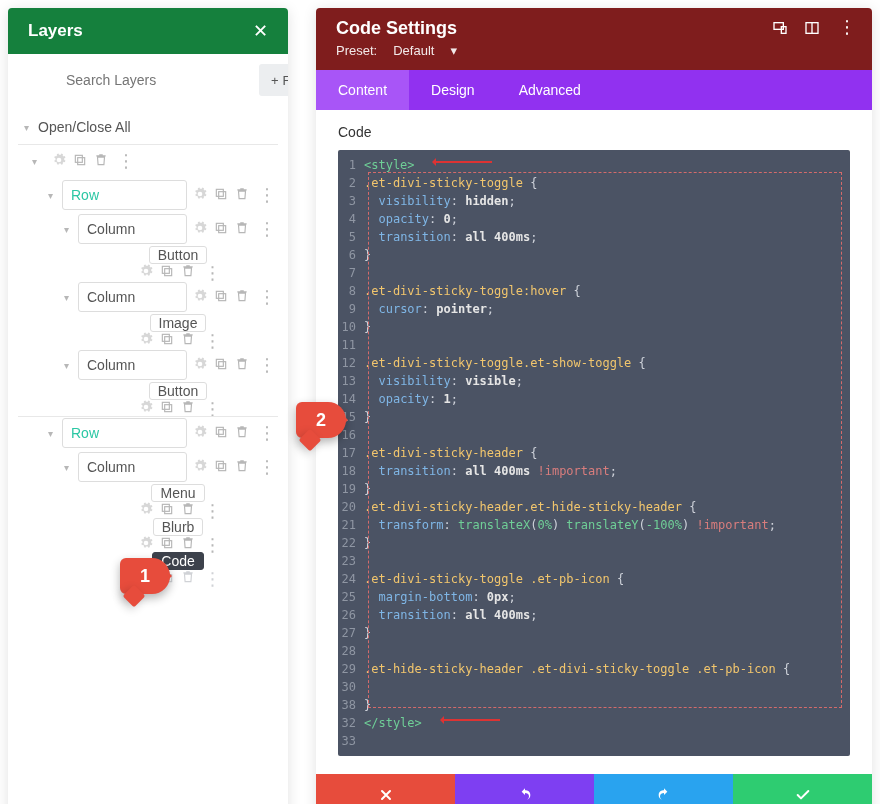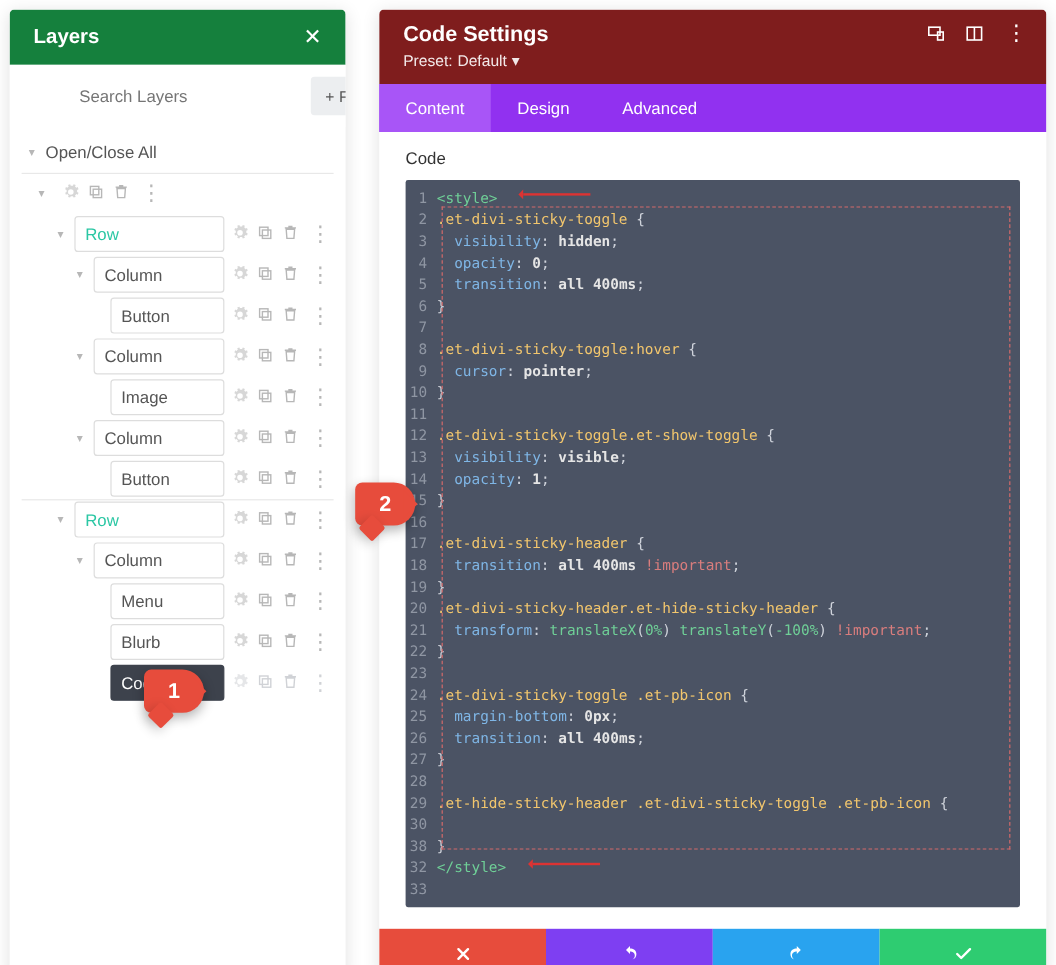--- a/index.html
+++ b/index.html
@@ -23,27 +23,27 @@
 .label-box.row { color: #2bc7a4; }
 .label-box.dark { background: #3d424c; border-color: #3d424c; color: #fff; }
 .openall { color: #555; font-size: 14px; padding: 6px 0 6px 6px; display:flex; align-items:center; }
 .row-icons { display: flex; gap: 7px; align-items: center; margin-left: 6px; }
 .ico { width: 14px; height: 14px; fill: #b7b7b7; cursor: pointer; }
 .dots { color: #b7b7b7; font-size: 18px; line-height: 14px; padding: 0 2px; cursor: pointer; }
 .dots.dark { color: #d0d2d6; }
 .indent1 { padding-left: 14px; }
 .indent2 { padding-left: 30px; }
 .indent3 { padding-left: 46px; }
-.indent4 { padding-left: 60px; }
+.indent4 { padding-left: 60px; flex-direction: column; }
 
 
 .panel-right { flex: 1; background: #fff; border-radius: 4px; box-shadow: 0 2px 14px rgba(0,0,0,0.12); overflow: hidden; width: 552px; }
 .pr-header { background: #7f1d1d; color: #fff; padding: 10px 20px 12px; position: relative; }
 .pr-header h2 { font-size: 18px; font-weight: 600; margin-bottom: 4px; }
-.preset { font-size: 13px; opacity: 0.9; display:flex; align-items:center; gap:4px; }
+.preset { font-size: 13px; opacity: 0.9; display:flex; align-items:center; gap:16px; }
 .header-icons { position: absolute; right: 14px; top: 12px; display: flex; gap: 16px; }
 .hicon { width: 16px; height: 16px; fill: #fff; cursor: pointer; }
 .tabs { background: #9131f0; display: flex; }
 .tab { padding: 12px 22px; color: #fff; font-size: 14px; cursor: pointer; }
 .tab.active { background: #a855f7; }
 .section-label { padding: 14px 22px 10px; color: #333; font-size: 14px; font-weight: 500; }
 .code-editor { margin: 0 22px 18px; background: #4b5364; border-radius: 2px; position: relative; font-family: "Menlo", "Consolas", monospace; font-size: 12px; line-height: 18px; padding: 6px 0; }
 .dash-box { position: absolute; border: 1px dashed #d46a6a; pointer-events: none; }
 .code-line { display: flex; }
 .ln { width: 26px; text-align: right; color: #8f96a3; padding-right: 8px; user-select: none; flex-shrink:0; }

